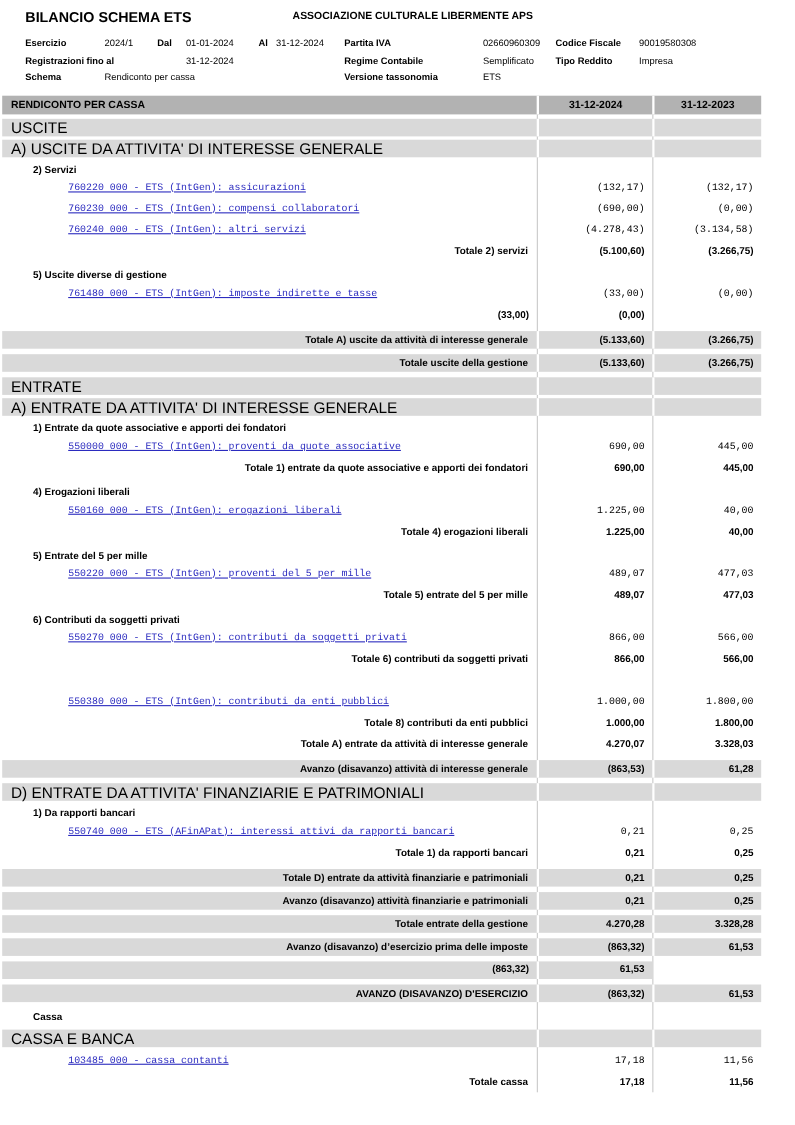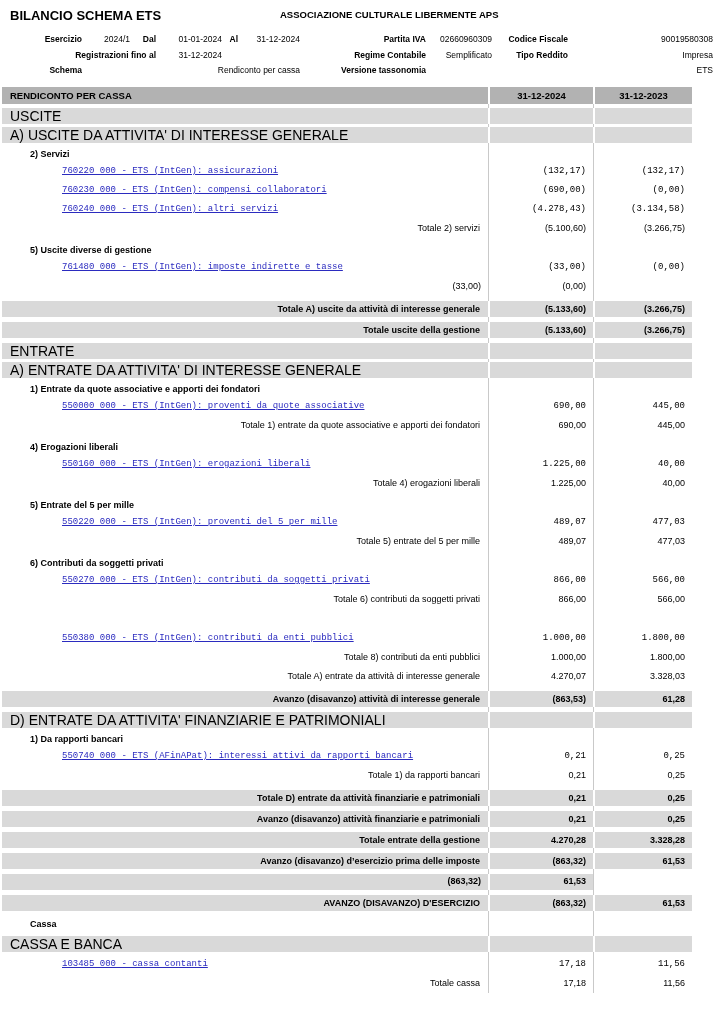--- a/index.html
+++ b/index.html
@@ -4,24 +4,24 @@
 <style>
   * { box-sizing: border-box; }
   html,body { margin:0; padding:0; }
   body {
     width:723px; height:1023px; background:#ffffff; color:#000;
     font-family:"Liberation Sans", sans-serif; overflow:hidden;
   }
   .page { padding:8px 0 0 0; }
 
   
-  .doc-header { position:relative; padding:0 10px; }
+  .doc-header { position:relative; padding:0 23px; }
   .doc-title { font-size:13px; font-weight:bold; }
-  .company { position:absolute; left:280px; top:1px; font-size:9.5px; font-weight:bold; }
-  .info { display:flex; margin-top:9px; font-size:8.5px; line-height:15.5px;text-align:right; }
+  .company { position:absolute; left:266px; top:1px; font-size:9.5px; font-weight:bold; }
+  .info { display:flex; margin-top:9px; font-size:8.5px; line-height:15.5px; }
   .info .b { font-weight:bold; }
   .info-left { display:grid; grid-template-columns:72px 48px 26px 66px 16px 62px; width:290px; }
   .info-right { display:grid; grid-template-columns:126px 66px 76px auto; flex:1; }
   .gc1-3 { grid-column:1 / 4; }
   .gc4 { grid-column:4; }
   .gc2-6 { grid-column:2 / 7; }
   .gc2-5 { grid-column:2 / 5; }
 
   
   .tbl { position:relative; margin:8px 0 0 2px; width:690px; font-size:9px; }
@@ -41,21 +41,21 @@
   .row.band .c, .row.total_gray .c { background:var(--band-gray,#d9d9d9); }
   .row.header .c + .c, .row.band .c + .c, .row.total_gray .c + .c { border-left:2px solid #fff; }
 
   .row.group { min-height:16px; margin-top:4px; font-weight:bold; }
   .row.group .lab { padding-left:28px; }
 
   .row.account { height:19px;font-family:Liberation Mono, monospace; }
   .row.account .lab { padding-left:60px; }
   .acct-link { color:var(--link-blue,#2b2bbf); text-decoration:underline; cursor:pointer; }
 
-  .row.total { height:19px; font-weight:normal; }
+  .row.total { height:19px; font-weight:bold; }
   .row.total .lab, .row.total_gray .lab { justify-content:flex-end; padding-right:8px; text-align:right; padding-left:120px; }
 
   .row.total_gray { min-height:16px; margin:5px 0; font-weight:bold; }
 
   .row.tall .c { align-items:flex-start; }
   .row.tall .lab { line-height:11px; padding-top:2px; padding-bottom:2px; }
   .row.tall .val { padding-top:2px; }
 </style>
 </head>
 <body>

